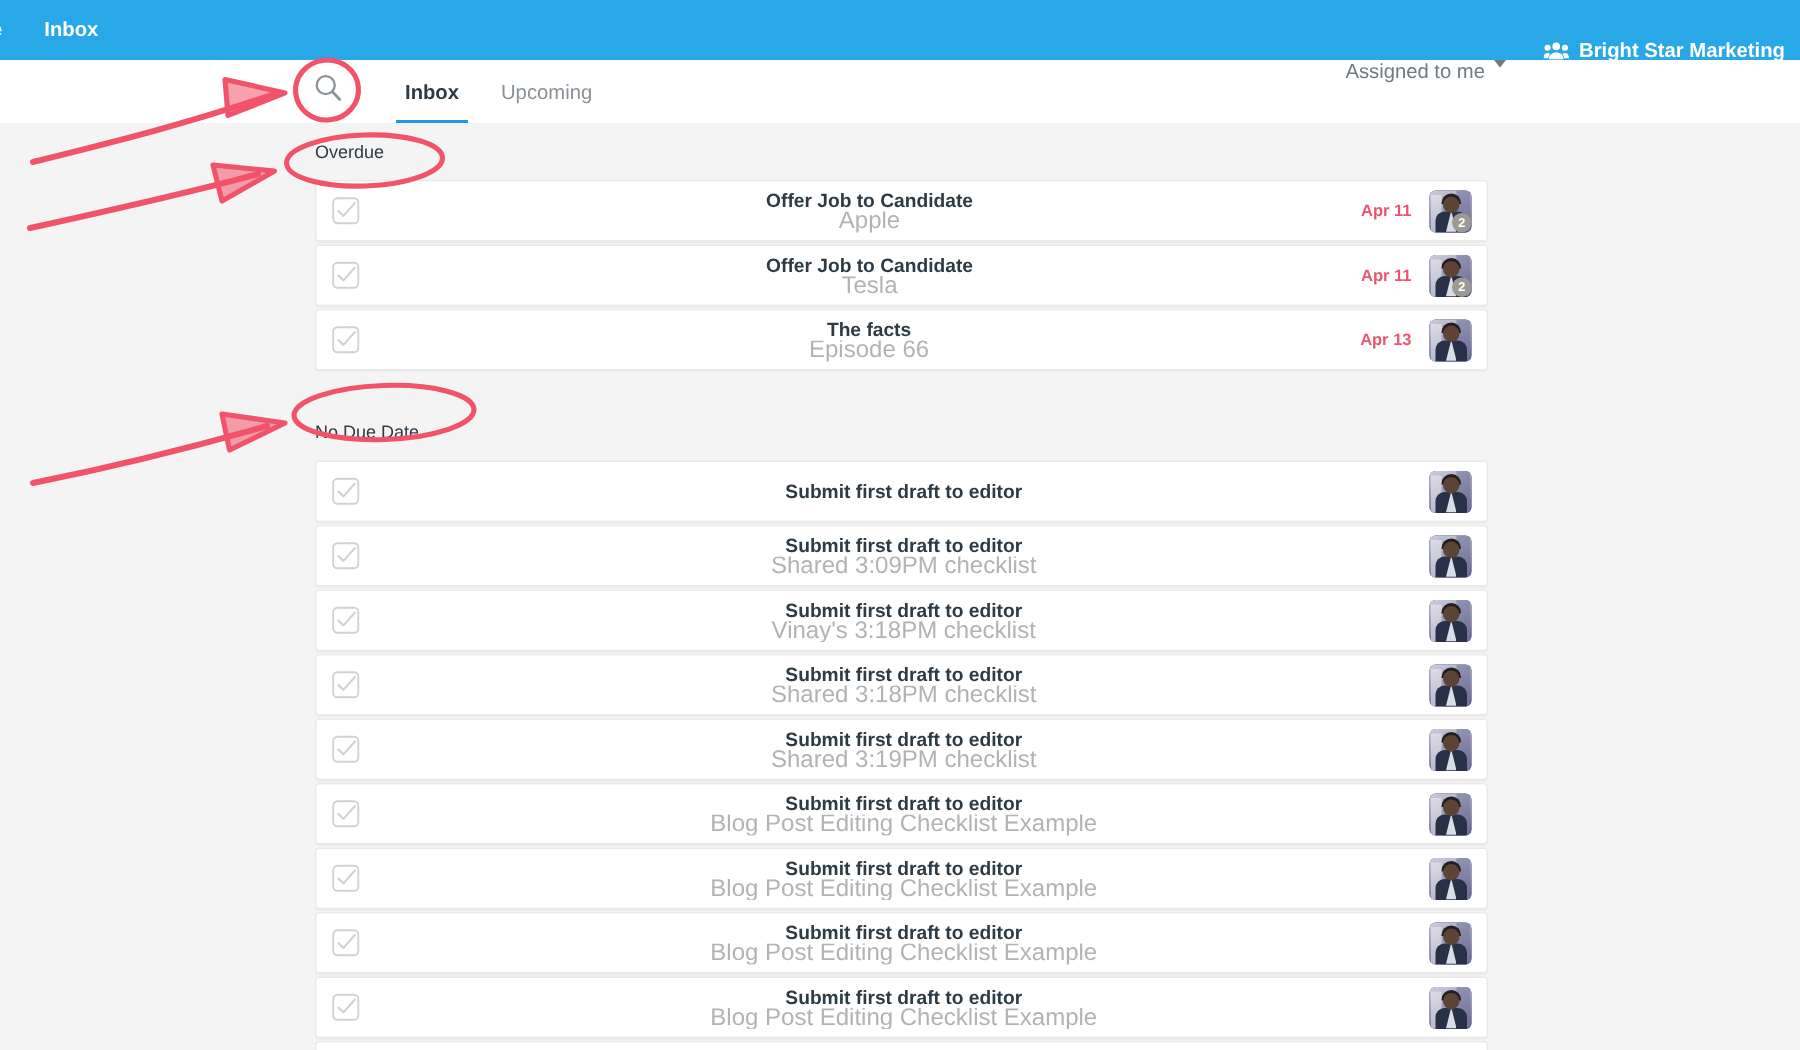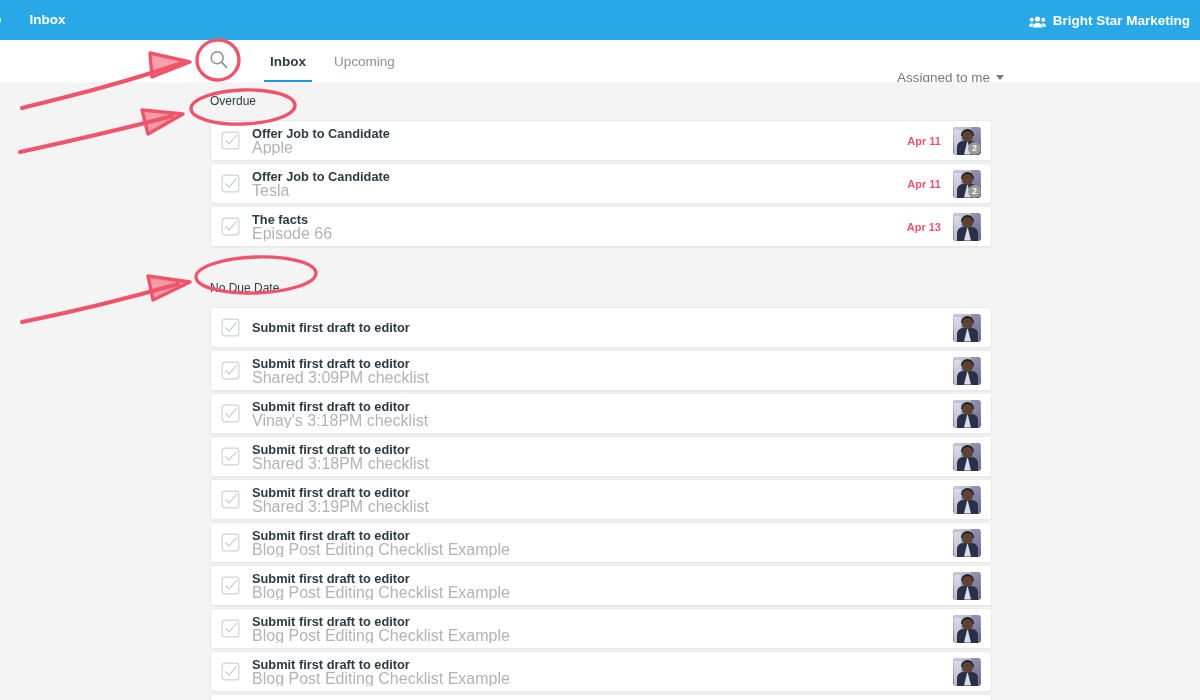--- a/index.html
+++ b/index.html
@@ -16,21 +16,21 @@
     background:#29a8e8;color:#ffffff;
     display:flex;align-items:center;
   }
   .topbar-left{display:flex;align-items:center;height:40px;}
   .topnav-item{
     font-size:13.5px;font-weight:bold;color:#ffffff;
     padding:0 14px;line-height:40px;white-space:nowrap;
   }
   .topnav-item.home{padding-left:0;margin-left:-18px;}
   .topbar-right{
-    position:absolute;right:10px;top:0;height:40px;
+    position:absolute;right:10px;top:13px;height:40px;
     display:flex;align-items:center;gap:7px;
   }
   .org-name{font-size:13.5px;font-weight:bold;color:#ffffff;white-space:nowrap;}
   .people-icon{display:block;width:17px;height:13px;}
 
   
   .subheader{
     position:absolute;top:40px;left:0;width:1200px;height:42px;
     background:#ffffff;border-bottom:1px solid #e6e6e6;
   }
@@ -41,22 +41,22 @@
   .tabs{position:absolute;left:256px;top:0;height:42px;display:flex;align-items:stretch;}
   .tab{
     display:flex;align-items:center;padding:0 14px;height:42px;
     font-size:13.5px;color:#8a9199;position:relative;white-space:nowrap;
   }
   .tab.active{color:#2d3b45;font-weight:bold;}
   .tab.active::after{
     content:"";position:absolute;left:8px;right:8px;bottom:0;height:2.5px;background:#2196e3;
   }
   .filter{
-    position:absolute;right:196px;top:16px;height:42px;
-    display:flex;align-items:center;gap:6px;
+    position:absolute;right:196px;top:0;height:42px;
+    display:flex;align-items:flex-start;gap:6px;
     font-size:13.5px;color:#707a80;white-space:nowrap;
   }
   .caret{
     width:0;height:0;border-left:4px solid transparent;border-right:4px solid transparent;
     border-top:5px solid #707a80;display:block;
   }
 
   
   .content{
     position:absolute;top:82px;left:0;width:1200px;height:618px;
@@ -73,21 +73,21 @@
     border:1px solid #e9e9e9;border-radius:3px;
     box-shadow:0 1px 1px rgba(0,0,0,.04);
     overflow:hidden;
   }
   .card + .card{margin-top:2px;}
   .row{
     height:39px;display:flex;align-items:center;padding:0 10px;
     background:#fff;
   }
   .cb{width:19px;height:19px;flex:0 0 19px;margin-right:12px;display:block;}
-  .row-text{flex:1 1 auto;min-width:0;display:flex;flex-direction:column;justify-content:center;}
+  .row-text{flex:1 1 auto;min-width:0;display:flex;flex-direction:column;justify-content:center;text-align:center;}
   .row-title{
     font-size:12.8px;font-weight:bold;color:#2d3b45;line-height:15px;
     white-space:nowrap;overflow:hidden;text-overflow:ellipsis;
   }
   .row-sub{
     font-size:16px;color:#b3b3b3;line-height:14px;
     white-space:nowrap;overflow:hidden;text-overflow:ellipsis;
   }
   .row-date{
     font-size:11px;color:#e8576e;font-weight:bold;margin-right:12px;white-space:nowrap;

